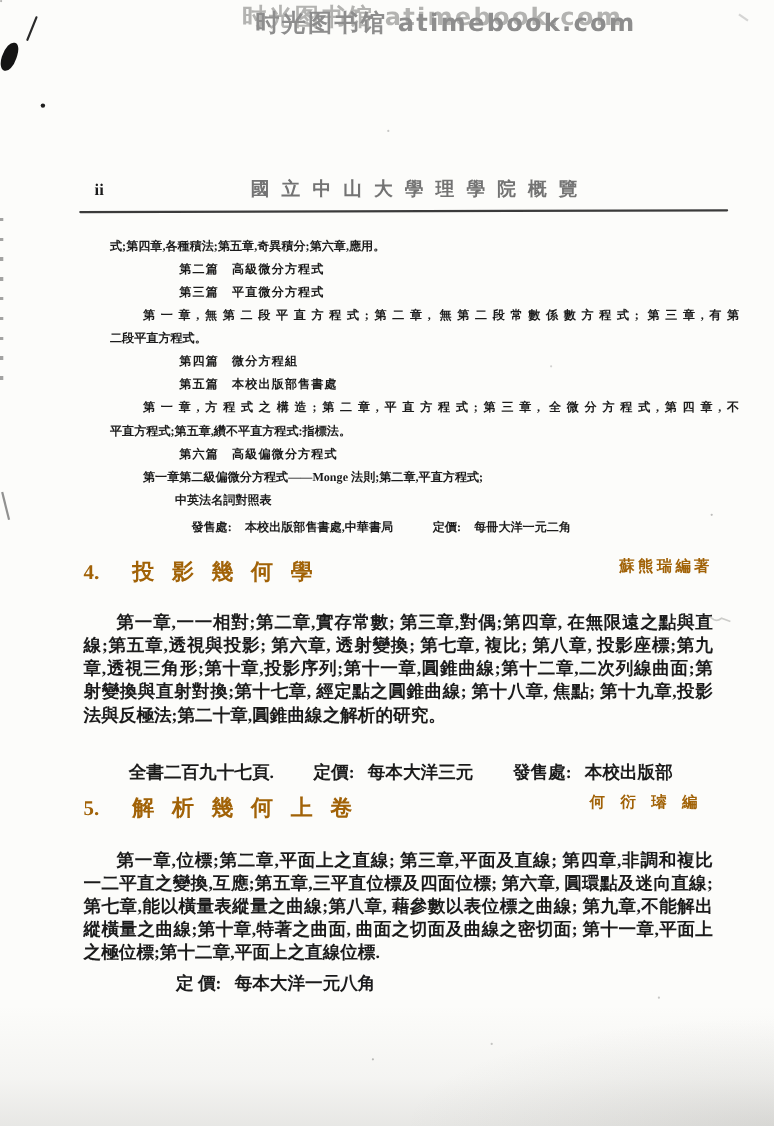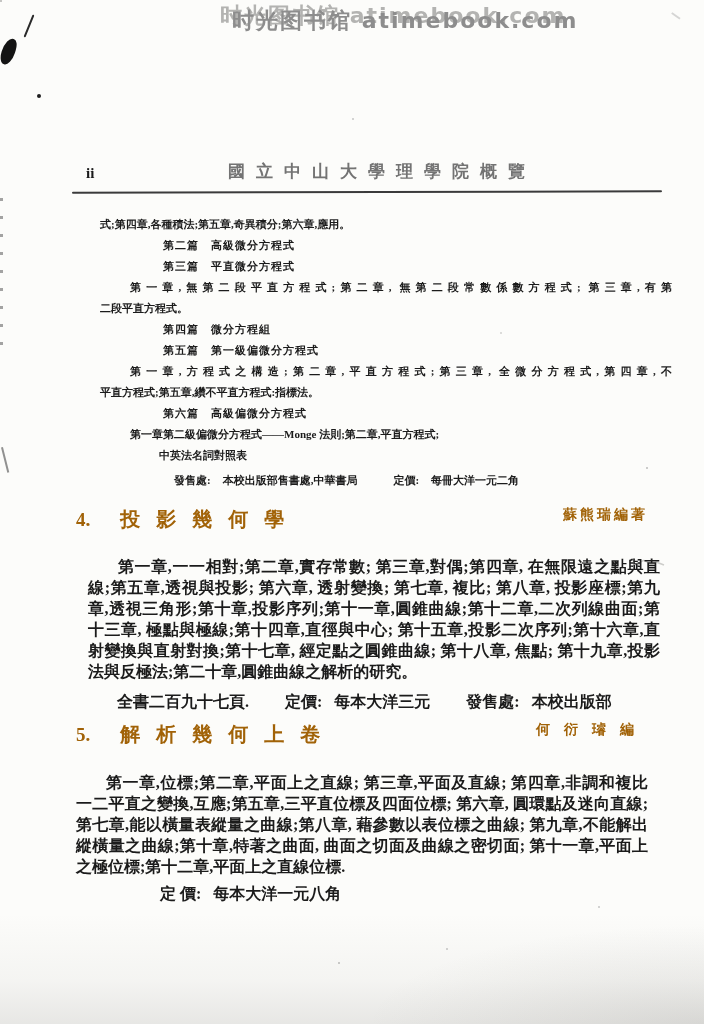--- a/index.html
+++ b/index.html
@@ -47,21 +47,21 @@
     font-size:20px;font-weight:bold;color:#a16207;
   }
   .sec-head .num{display:inline-block;font-size:19px;}
   .sec-head .stitle{display:inline-block;margin-left:30px;letter-spacing:16px;white-space:nowrap;}
   .sec-head .sauthor{float:right;white-space:nowrap;font-size:14px;}
   .sec4-head{top:506px;}
   .sec5-head{top:721px;}
   .ls-narrow{letter-spacing:3px;}
   .ls-wide{letter-spacing:14px;margin-left:38px;}
   .sec4-body{position:absolute;top:556px;left:76px;width:572px;
-    font-size:16px;font-weight:600;line-height:21px;text-align:justify;margin-left:12px;}
+    font-size:16px;font-weight:600;line-height:21px;text-align:justify;}
   .sec5-body{position:absolute;top:772px;left:76px;width:572px;
     font-size:16px;font-weight:600;line-height:21px;text-align:justify;}
   .sec4-meta{position:absolute;top:692px;left:117px;font-size:16px;font-weight:600;white-space:nowrap;}
   .sec5-meta{position:absolute;top:884px;left:160px;font-size:16px;font-weight:600;white-space:nowrap;}
   
   .ink-blot{position:absolute;top:38px;left:2px;width:13px;height:27px;
     background:#141414;border-radius:60% 40% 55% 45%;transform:rotate(18deg);}
   .ink-stroke{position:absolute;top:14px;left:28px;width:2px;height:24px;
     background:#2a2a2a;transform:rotate(22deg);border-radius:1px;}
   .ink-dot{position:absolute;top:94px;left:37px;width:4px;height:4px;background:#1e1e1e;border-radius:50%;}
@@ -112,40 +112,39 @@
   <div class="htitle">國立中山大學理學院概覽</div>
   <div class="hrule"></div>
 
   <div class="content">
     <div class="ln">式;第四章,各種積法;第五章,奇異積分;第六章,應用。</div>
     <div class="ln part">第二篇　高級微分方程式</div>
     <div class="ln part">第三篇　平直微分方程式</div>
     <div class="ln pind full">第一章,無第二段平直方程式;第二章, 無第二段常數係數方程式; 第三章,有第</div>
     <div class="ln">二段平直方程式。</div>
     <div class="ln part">第四篇　微分方程組</div>
-    <div class="ln part">第五篇　第一級偏微分方程式</div>
+    <div class="ln part">第五篇　本校出版部售書處</div>
     <div class="ln pind full">第一章,方程式之構造;第二章,平直方程式;第三章, 全微分方程式,第四章,不</div>
     <div class="ln">平直方程式;第五章,纘不平直方程式:指標法。</div>
     <div class="ln part">第六篇　高級偏微分方程式</div>
     <div class="ln pind">第一章第二級偏微分方程式——Monge 法則;第二章,平直方程式;</div>
     <div class="ln ind2">中英法名詞對照表</div>
     <div class="ln sale">
       <span class="gap-s">發售處:</span><span class="gap-l">本校出版部售書處,中華書局</span><span class="gap-s">定價:</span><span>每冊大洋一元二角</span>
     </div>
   </div>
 
   <div class="sec-head sec4-head">
     <span class="num">4.</span><span class="stitle">投影幾何學</span>
     <span class="sauthor ls-narrow">蘇熊瑞編著</span>
   </div>
   <div class="sec4-body">
     <div class="ln pind full">第一章,一一相對;第二章,實存常數; 第三章,對偶;第四章, 在無限遠之點與直</div>
     <div class="ln full">線;第五章,透視與投影; 第六章, 透射變換; 第七章, 複比; 第八章, 投影座標;第九</div>
     <div class="ln full">章,透視三角形;第十章,投影序列;第十一章,圓錐曲線;第十二章,二次列線曲面;第</div>
-    <div class="ln full">十三章, 極點與極線;第十四章,直徑與中心; 第十五章,投影二次序列;第十六章,直</div>
     <div class="ln full">射變換與直射對換;第十七章, 經定點之圓錐曲線; 第十八章, 焦點; 第十九章,投影</div>
     <div class="ln">法與反極法;第二十章,圓錐曲線之解析的研究。</div>
   </div>
   <div class="sec4-meta">
     <span class="gap-l">全書二百九十七頁.</span><span class="gap-s">定價:</span><span class="gap-l">每本大洋三元</span><span class="gap-s">發售處:</span><span>本校出版部</span>
   </div>
 
   <div class="sec-head sec5-head">
     <span class="num">5.</span><span class="stitle">解析幾何上卷</span>
     <span class="sauthor ls-wide">何衍璿編</span>

